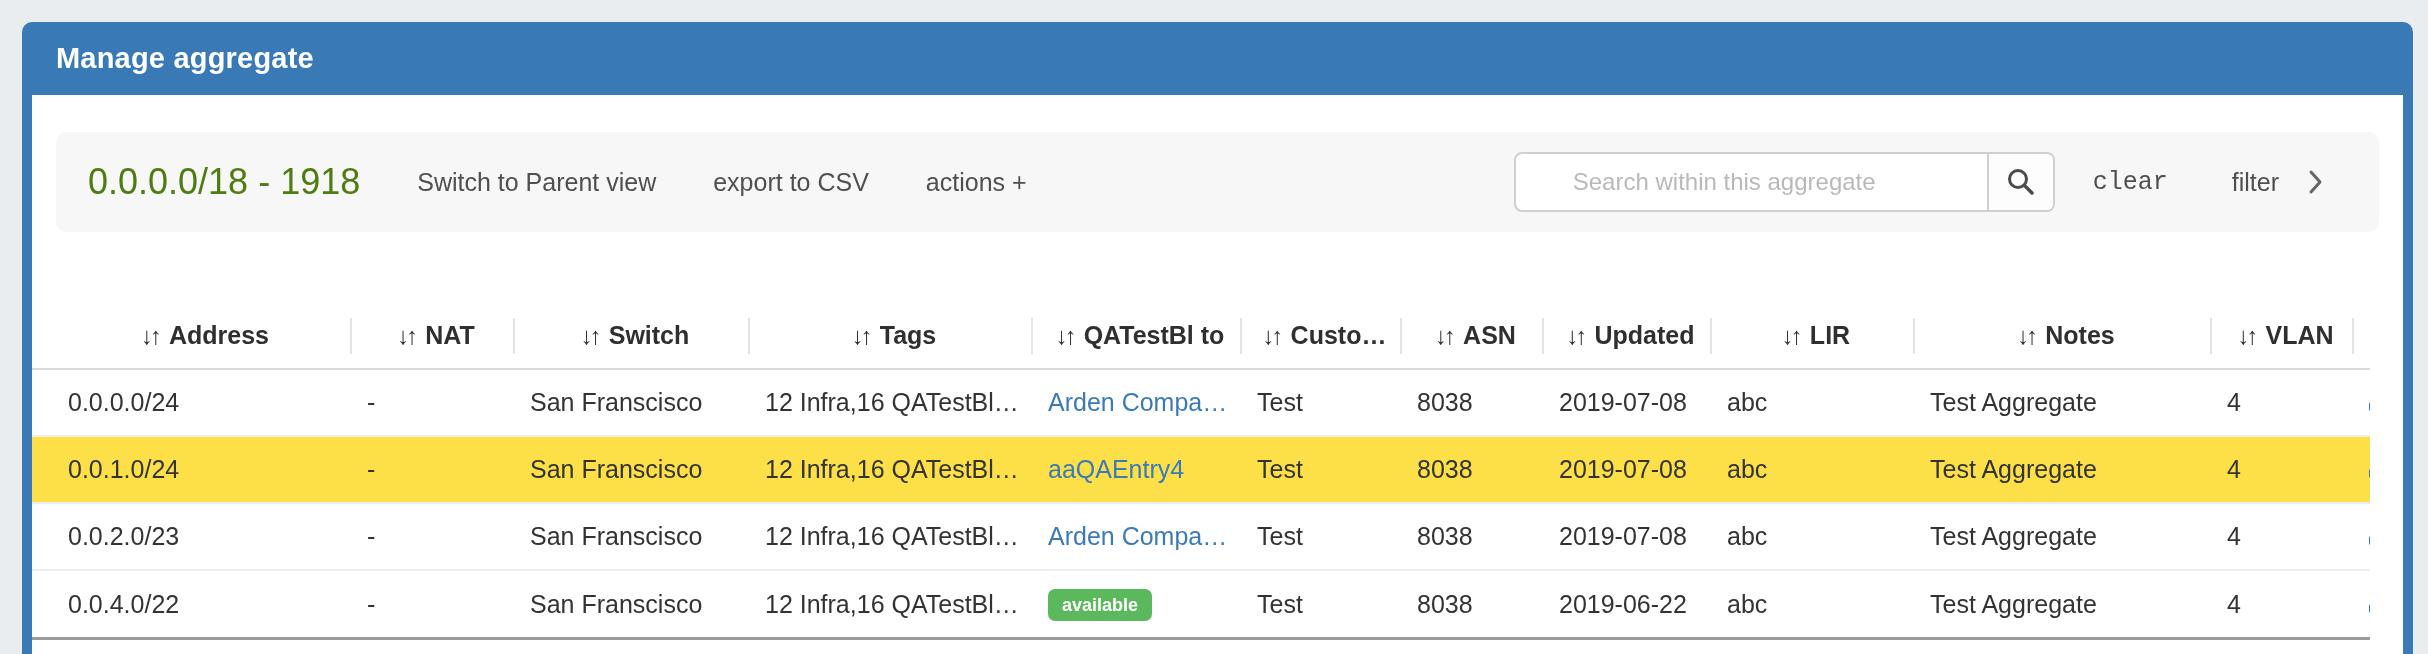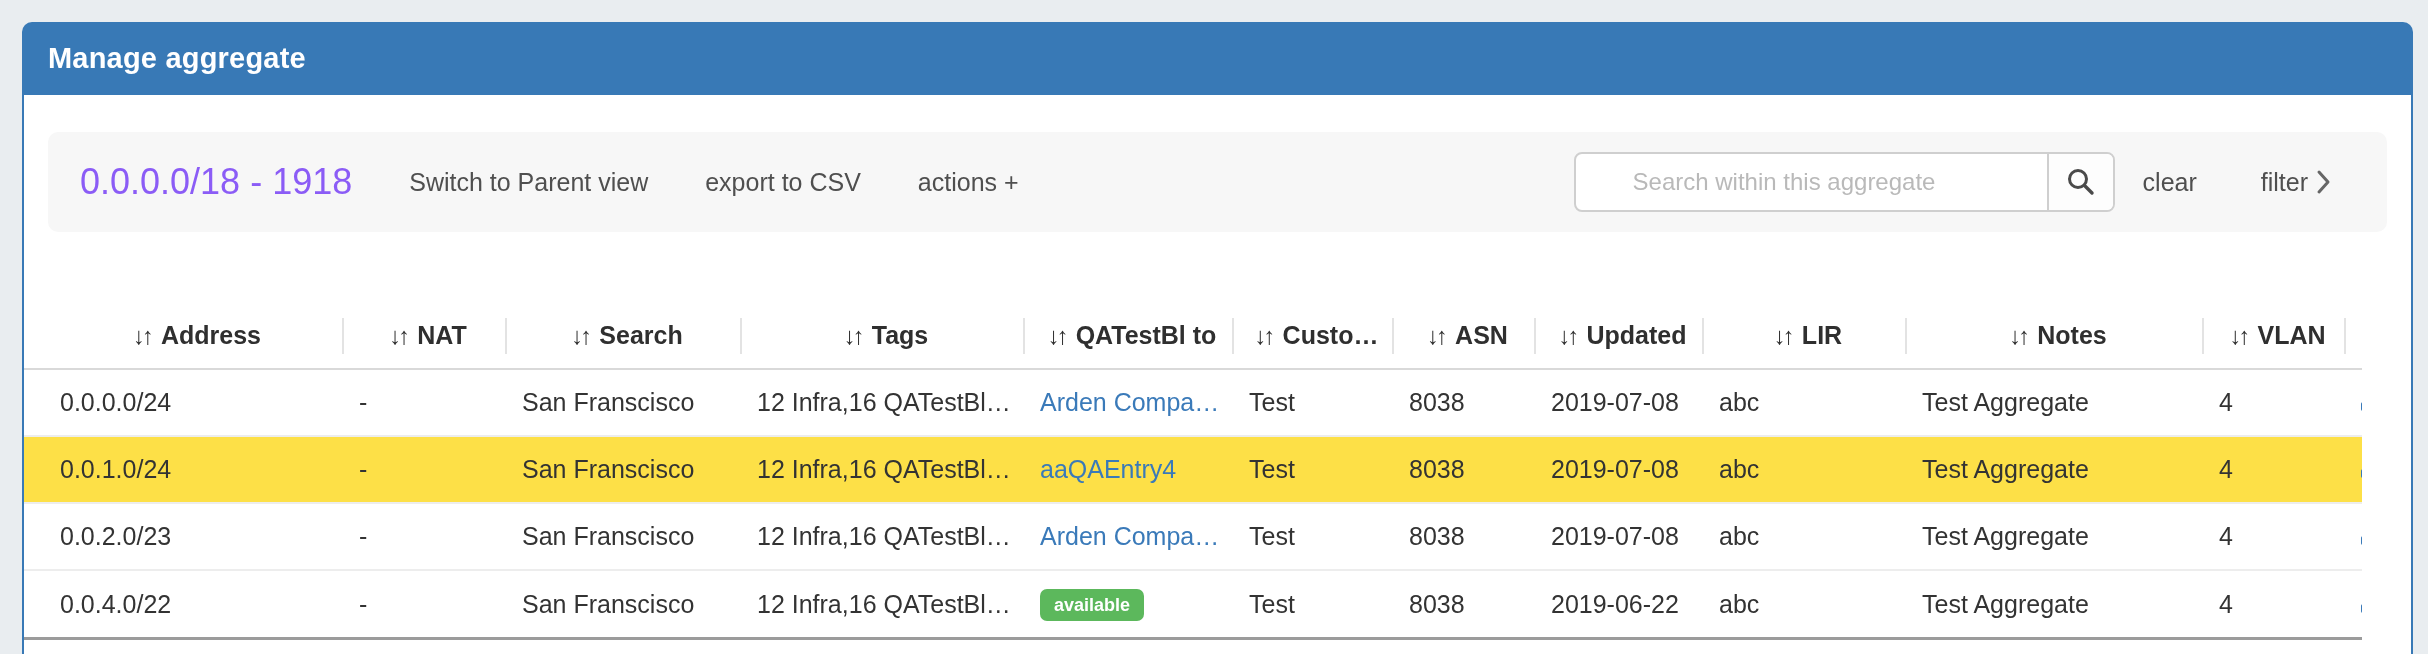--- a/index.html
+++ b/index.html
@@ -10,40 +10,40 @@
     overflow: hidden;
     position: relative;
     color: #333;
   }
   .panel {
     position: absolute;
     left: 22px; top: 22px;
     width: 2391px; height: 632px;
     background: #3879b6;
     border-radius: 10px 10px 0 0;
-    padding: 0 2px;
+    padding: 0 10px;
   }
   .panel-heading {
     height: 73px;
     display: flex; align-items: center;
     padding-left: 24px;
   }
   .panel-title { color: #fff; font-size: 29px; font-weight: bold; letter-spacing: 0.2px; }
   .panel-body { background: #fff; height: 559px; overflow: hidden; }
 
   
   .toolbar {
     margin: 37px 24px 0 24px;
     height: 100px;
     background: #f7f7f7;
     border-radius: 10px;
     display: flex; align-items: center;
     font-size: 25px; color: #4f4f4f;
   }
-  .agg-label { font-size: 36px; color: #8b5cf6; margin-left: 32px; white-space: nowrap; }
+  .agg-label { font-size: 36px; color: #4d7c0f; margin-left: 32px; white-space: nowrap; }
   .tb-link { margin-left: 57px; white-space: nowrap; cursor: pointer; }
   .search-group {
     margin-left: auto;
     display: flex; align-items: stretch;
     height: 60px;
     background: #fff;
     border: 2px solid #cfcfcf;
     border-radius: 8px;
     overflow: hidden;
   }
@@ -53,22 +53,22 @@
     font-family: "Liberation Sans", sans-serif;
     background: transparent;
     margin-left: 39px;
   }
   .search-input::placeholder { color: #b9b9b9; }
   .search-btn {
     width: 66px; border: none; border-left: 2px solid #cfcfcf;
     background: #fdfdfd; cursor: pointer;
     display: flex; align-items: center; justify-content: center;
   }
-  .clear-btn { margin-left: 28px; cursor: pointer; }
-  .filter-btn { margin-left: 64px; margin-right: 56px; cursor: pointer; display: flex; align-items: center; gap: 8px; }
+  .clear-btn { margin-left: 38px; cursor: pointer; font-family: Liberation Mono, monospace; }
+  .filter-btn { margin-left: 64px; margin-right: 56px; cursor: pointer; display: flex; align-items: center; gap: 29px; }
 
   
   .table-scroll { margin: 71px 33px 0 0; overflow: hidden; width: 2338px; }
   table { width: 2480px; table-layout: fixed; border-collapse: collapse; font-size: 25px; }
   th {
     text-align: center; font-weight: bold; color: #2f2f2f;
     height: 66px; padding: 0 8px 0 17px;
     border-bottom: 2px solid #d9d9d9;
     white-space: nowrap; overflow: hidden; text-overflow: ellipsis;
     position: relative; cursor: pointer;
@@ -150,21 +150,21 @@
             <col style="width:168px">
             <col style="width:203px">
           <col style="width:297px">
             <col style="width:142px">
             <col style="width:160px">
         </colgroup>
         <thead>
             <tr id="header-row">
               <th><span class="sort">↓↑</span><span>Address</span></th>
               <th><span class="sort">↓↑</span><span>NAT</span></th>
-              <th><span class="sort">↓↑</span><span>Search</span></th>
+              <th><span class="sort">↓↑</span><span>Switch</span></th>
               <th><span class="sort">↓↑</span><span>Tags</span></th>
               <th><span class="sort">↓↑</span><span>QATestBl to</span></th>
               <th><span class="sort">↓↑</span><span>Custo…</span></th>
               <th><span class="sort">↓↑</span><span>ASN</span></th>
               <th><span class="sort">↓↑</span><span>Updated</span></th>
               <th><span class="sort">↓↑</span><span>LIR</span></th>
               <th><span class="sort">↓↑</span><span>Notes</span></th>
               <th><span class="sort">↓↑</span><span>VLAN</span></th>
               <th></th>
             </tr>

